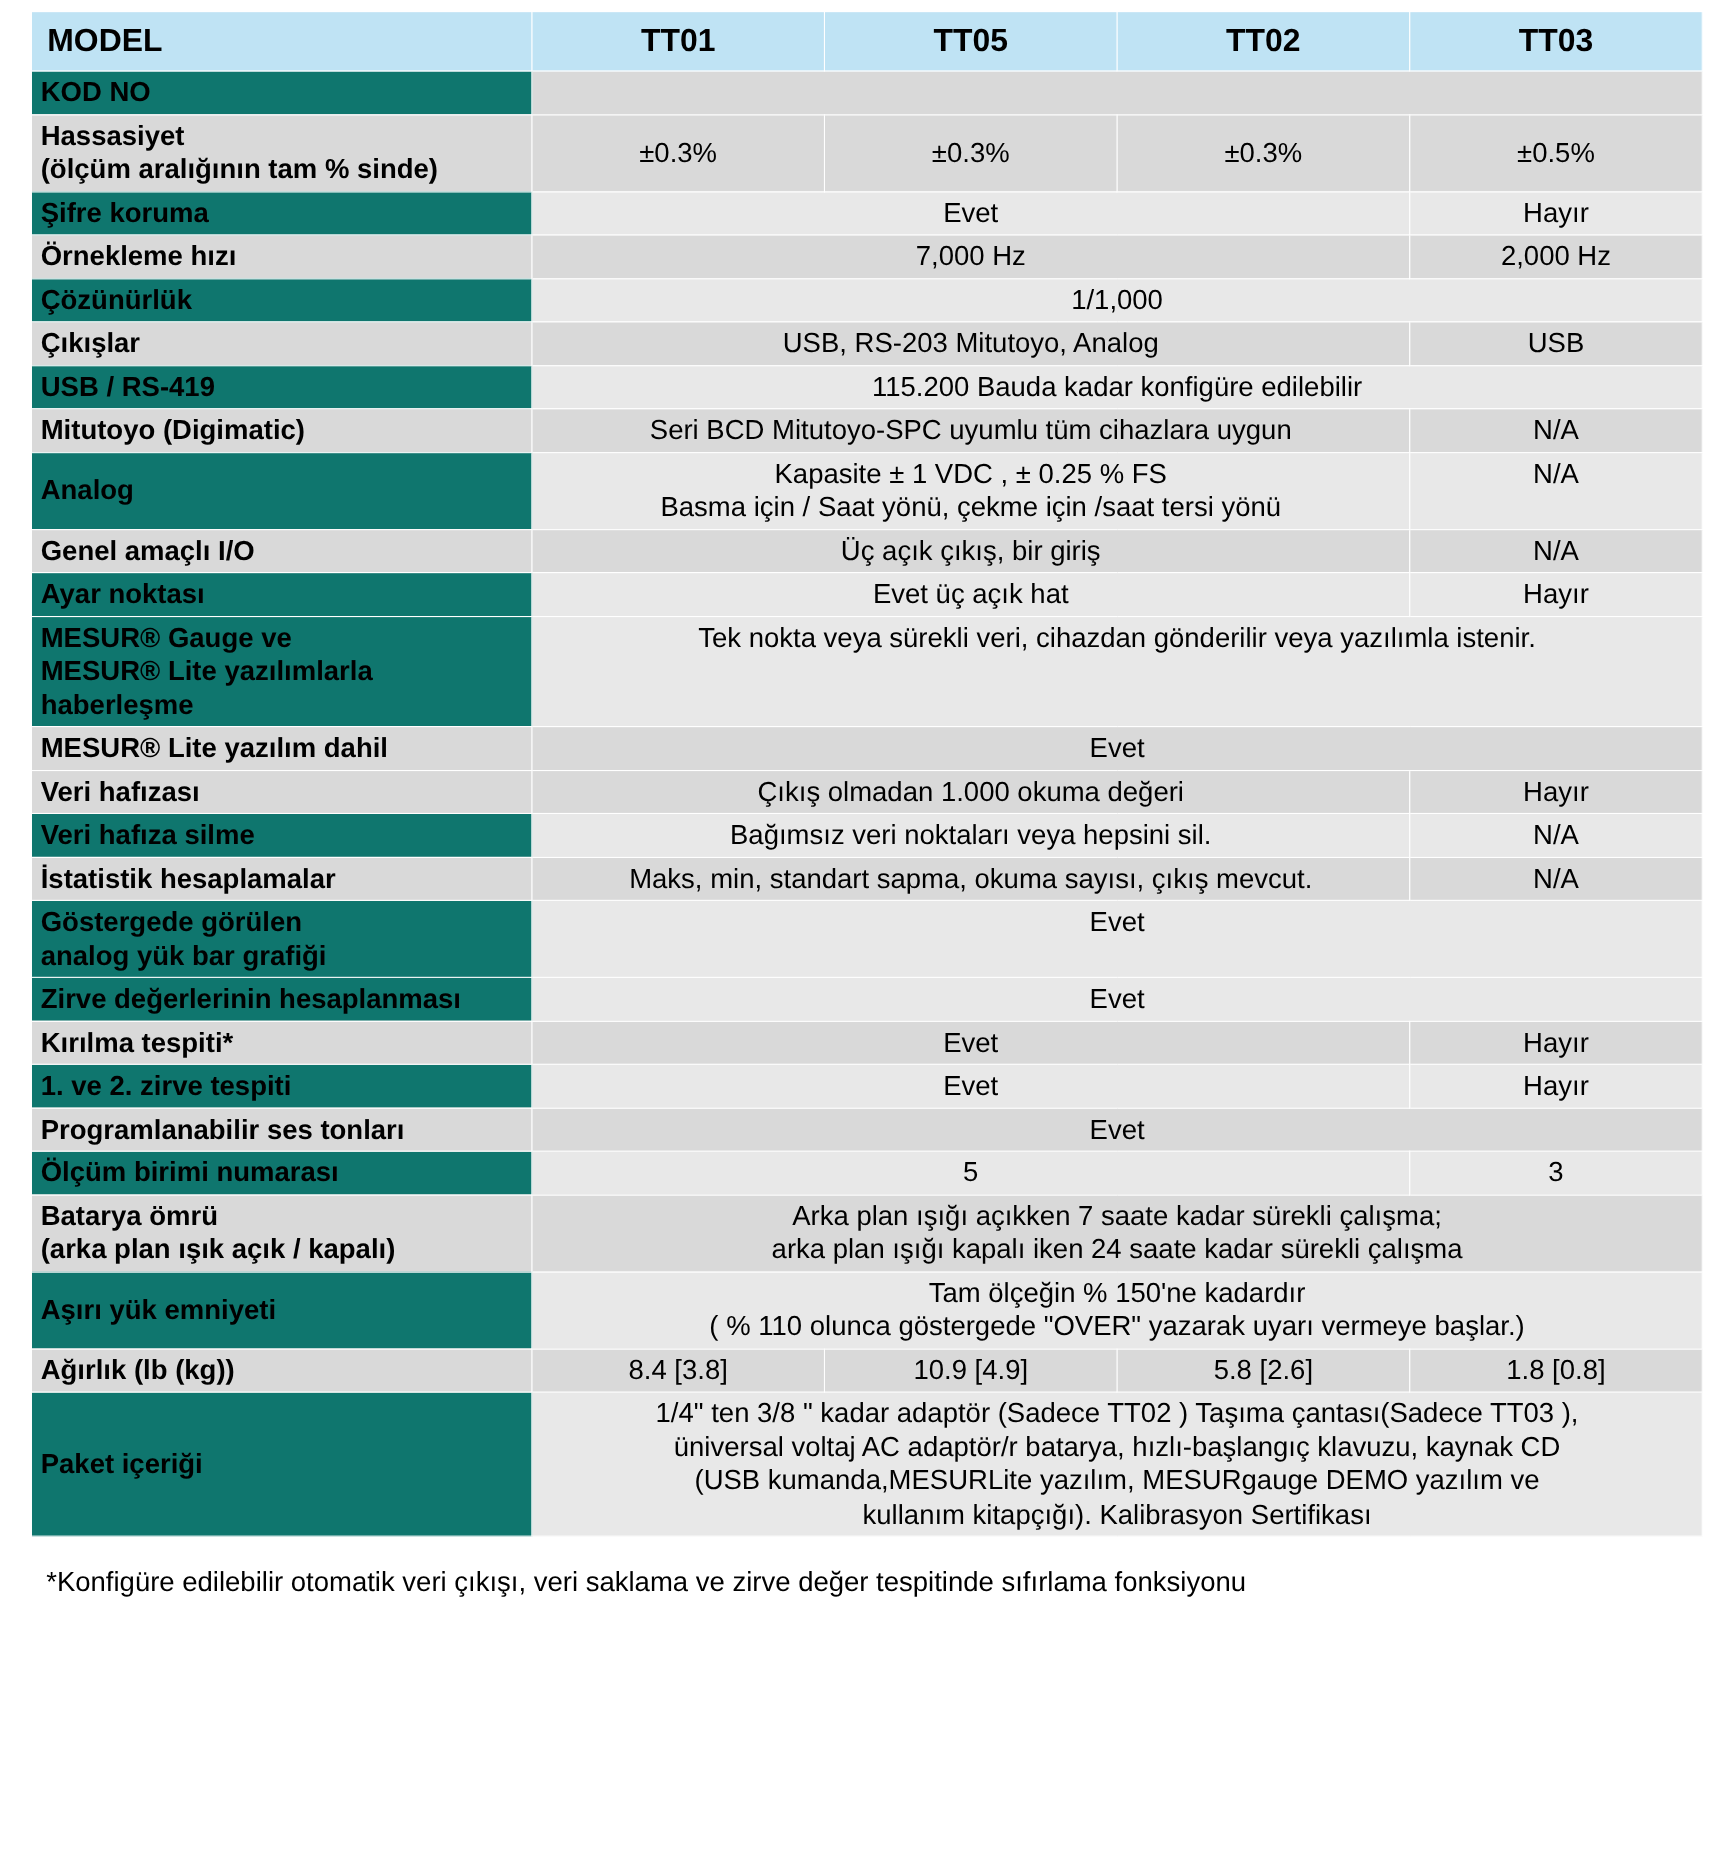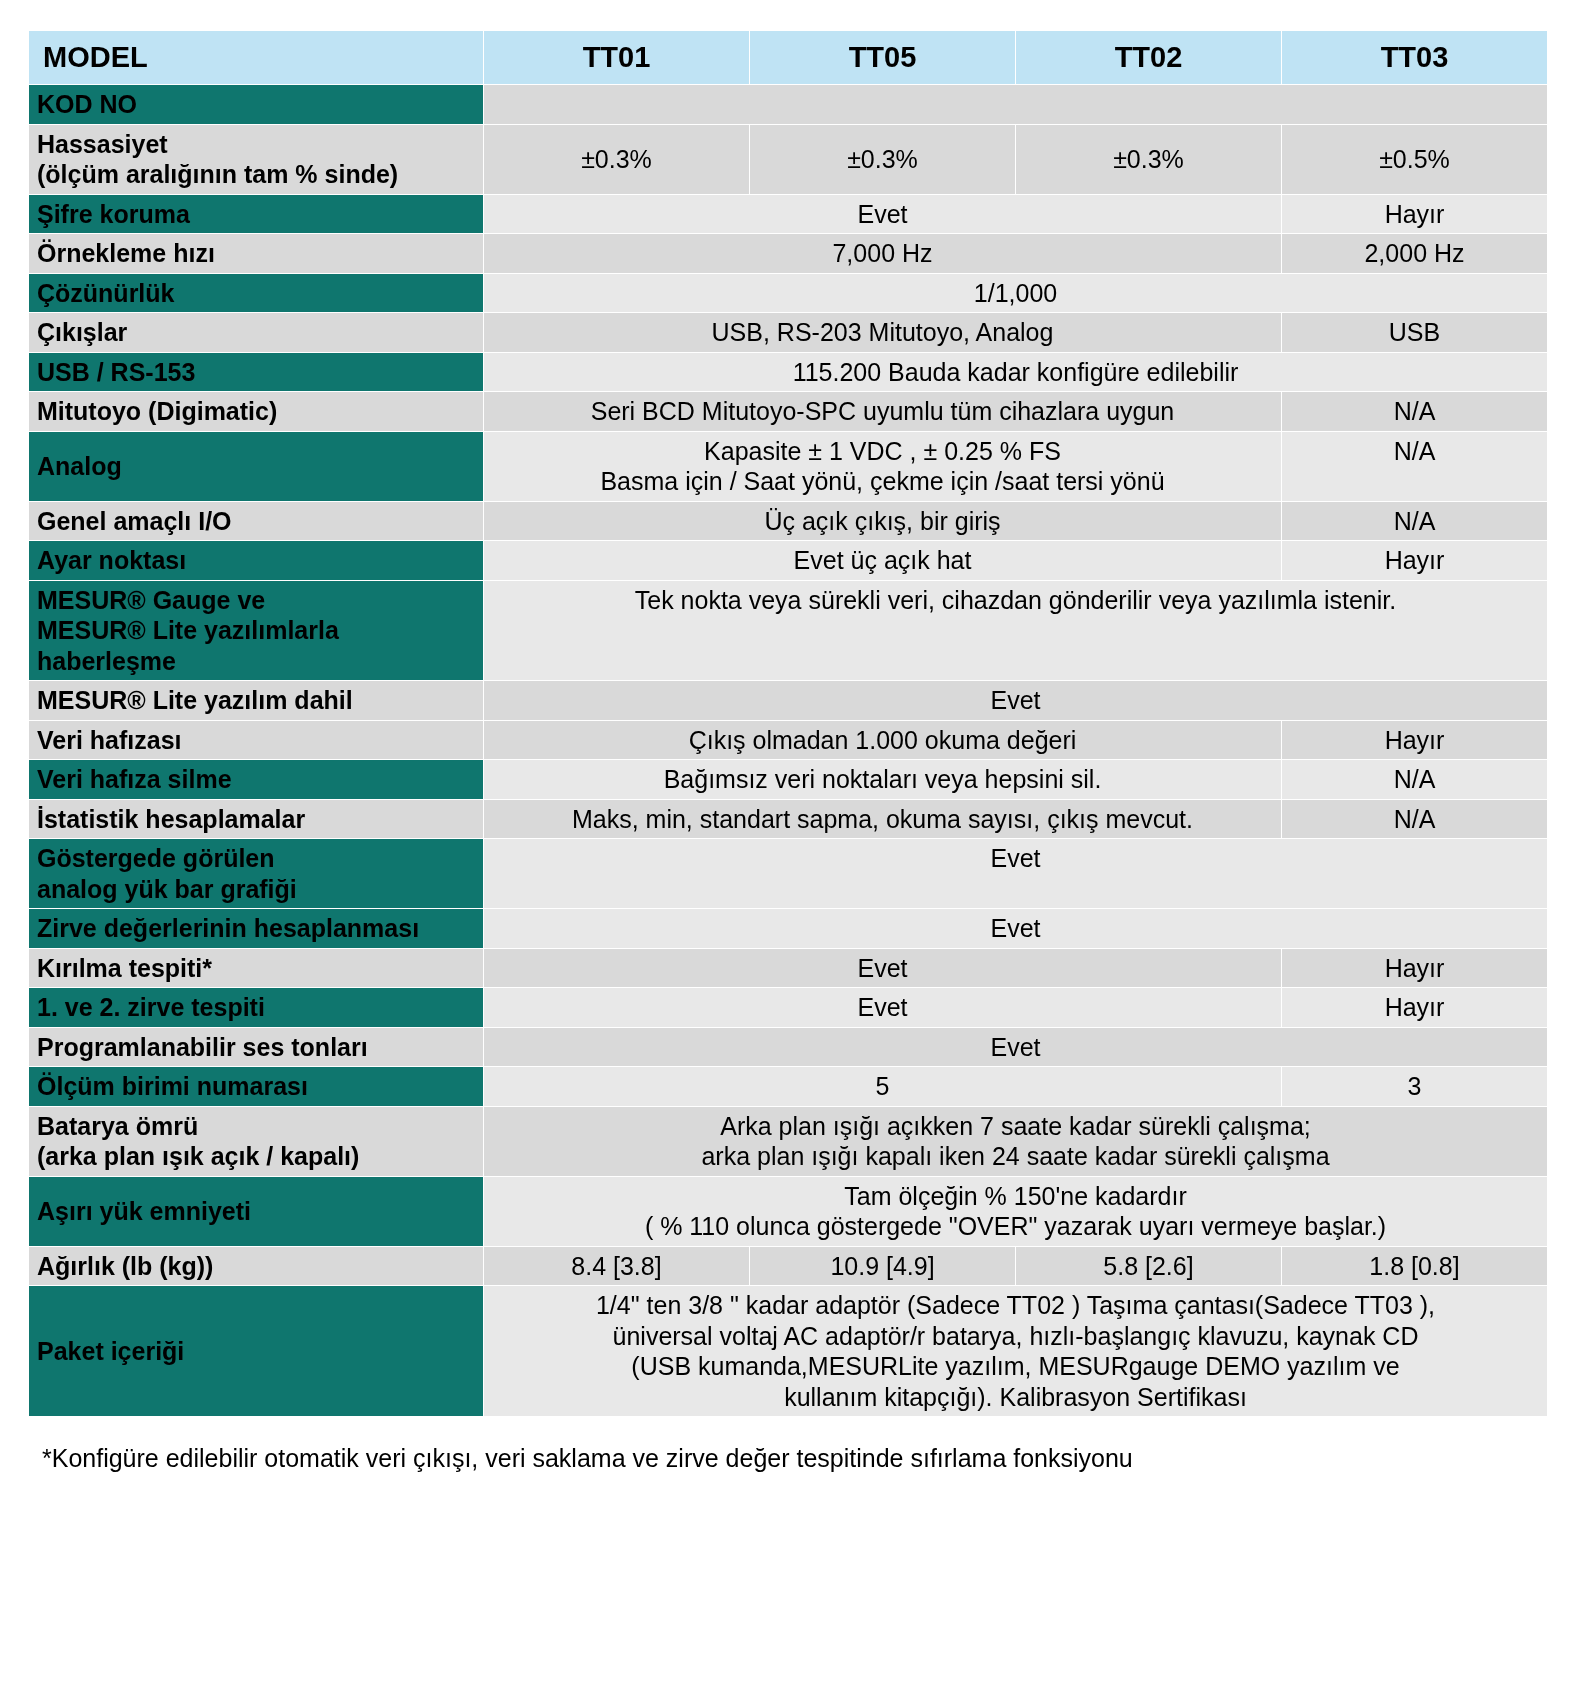--- a/index.html
+++ b/index.html
@@ -9,21 +9,21 @@
   }
   body {
     width: 1577px;
     min-height: 1686px;
     font-family: "Liberation Sans", sans-serif;
     color: #000000;
   }
   .sheet {
     width: 1511px;
     box-sizing: border-box;
-    padding: 30px 28px 10px 28px;
+    padding: 10px 28px 10px 28px;
   }
   table.spec {
     border-collapse: collapse;
     width: 1520px;
     table-layout: fixed;
     font-size: 25px;
   }
   table.spec col.c-label { width: 455px; }
   table.spec col.c-m { width: 266px; }
 
@@ -118,21 +118,21 @@
         <tr>
           <td class="label light multiline">Çözünürlük</td>
           <td class="val light multiline" colspan="4">1/1,000</td>
         </tr>
         <tr>
           <td class="label multiline">Çıkışlar</td>
           <td class="val multiline" colspan="3">USB, RS-203 Mitutoyo, Analog</td>
           <td class="val multiline">USB</td>
         </tr>
         <tr>
-          <td class="label light multiline">USB / RS-153</td>
+          <td class="label light multiline">USB / RS-419</td>
           <td class="val light multiline" colspan="4">115.200 Bauda kadar konfigüre edilebilir</td>
         </tr>
         <tr>
           <td class="label multiline">Mitutoyo (Digimatic)</td>
           <td class="val multiline" colspan="3">Seri BCD Mitutoyo-SPC uyumlu tüm cihazlara uygun</td>
           <td class="val multiline">N/A</td>
         </tr>
         <tr>
           <td class="label light multiline">Analog</td>
           <td class="val light multiline" colspan="3">Kapasite ±  1 VDC ,  ± 0.25 %  FS

